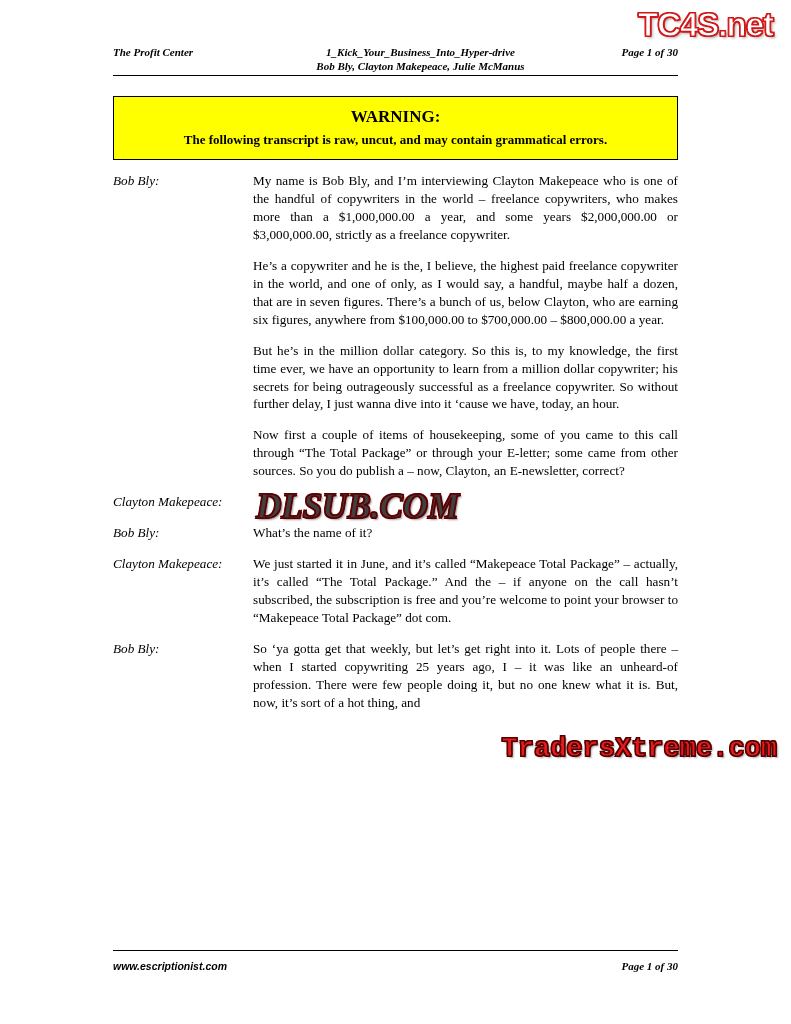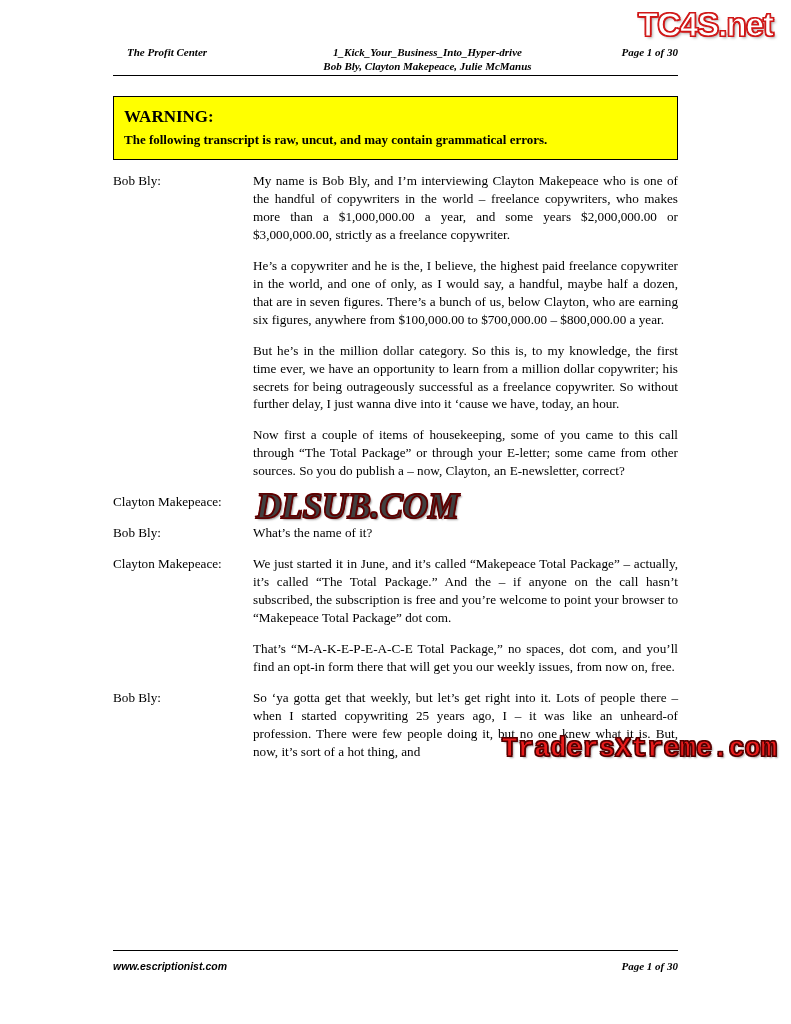--- a/index.html
+++ b/index.html
@@ -53,21 +53,20 @@
     font-family: "Liberation Serif", serif;
     font-style: italic;
     font-weight: bold;
     font-size: 11px;
   }
   .header-row {
     display: flex;
     align-items: flex-start;
     justify-content: center;
     line-height: 1.25;
-    margin-left: 14px;
   }
   .header-left { width: 160px; }
   .header-center {
     flex: 1;
     text-align: center;
   }
   .header-right {
     width: 110px;
     text-align: right;
   }
@@ -82,21 +81,21 @@
   
   .warning-box {
     position: absolute;
     left: 113px;
     top: 96px;
     width: 565px;
     box-sizing: border-box;
     background: #ffff00;
     border: 1.5px solid #000000;
     padding: 9px 10px 11px 10px;
-    text-align: left;
+    text-align: center;
   }
   .warning-title {
     font-size: 17px;
     font-weight: bold;
     line-height: 1.35;
   }
   .warning-text {
     font-size: 13px;
     font-weight: bold;
     line-height: 1.35;
@@ -113,20 +112,21 @@
     line-height: 1.36;
   }
   .turn {
     display: flex;
     align-items: flex-start;
     margin-bottom: 13px;
   }
   .speaker {
     width: 140px;
     flex: 0 0 140px;
+    font-style: italic;
     padding-right: 0;
     box-sizing: border-box;
   }
   .speech {
     flex: 1;
     text-align: justify;
   }
   .speech p {
     margin: 0 0 13px 0;
   }
@@ -240,21 +240,20 @@
       <div class="speaker">Bob Bly:</div>
       <div class="speech">
         <p>What’s the name of it?</p>
       </div>
     </div>
 
     <div class="turn">
       <div class="speaker">Clayton Makepeace:</div>
       <div class="speech">
         <p>We just started it in June, and it’s called “Makepeace Total Package” – actually, it’s called “The Total Package.”  And the – if anyone on the call hasn’t subscribed, the subscription is free and you’re welcome to point your browser to “Makepeace Total Package” dot com.</p>
-        <p>That’s “M-A-K-E-P-E-A-C-E Total Package,” no spaces, dot com, and you’ll find an opt-in form there that will get you our weekly issues, from now on, free.</p>
       </div>
     </div>
 
     <div class="turn">
       <div class="speaker">Bob Bly:</div>
       <div class="speech">
         <p>So ‘ya gotta get that weekly, but let’s get right into it.  Lots of people there – when I started copywriting 25 years ago, I – it was like an unheard-of profession.  There were few people doing it, but no one knew what it is.  But, now, it’s sort of a hot thing, and</p>
       </div>
     </div>
 

